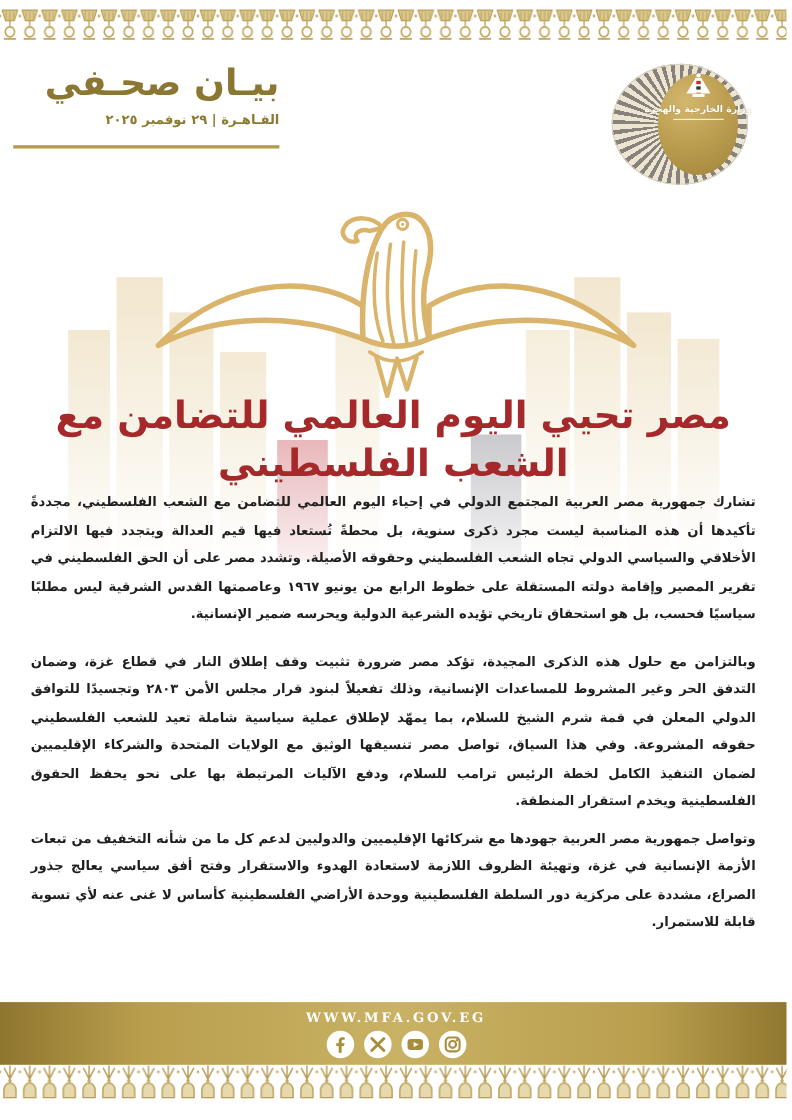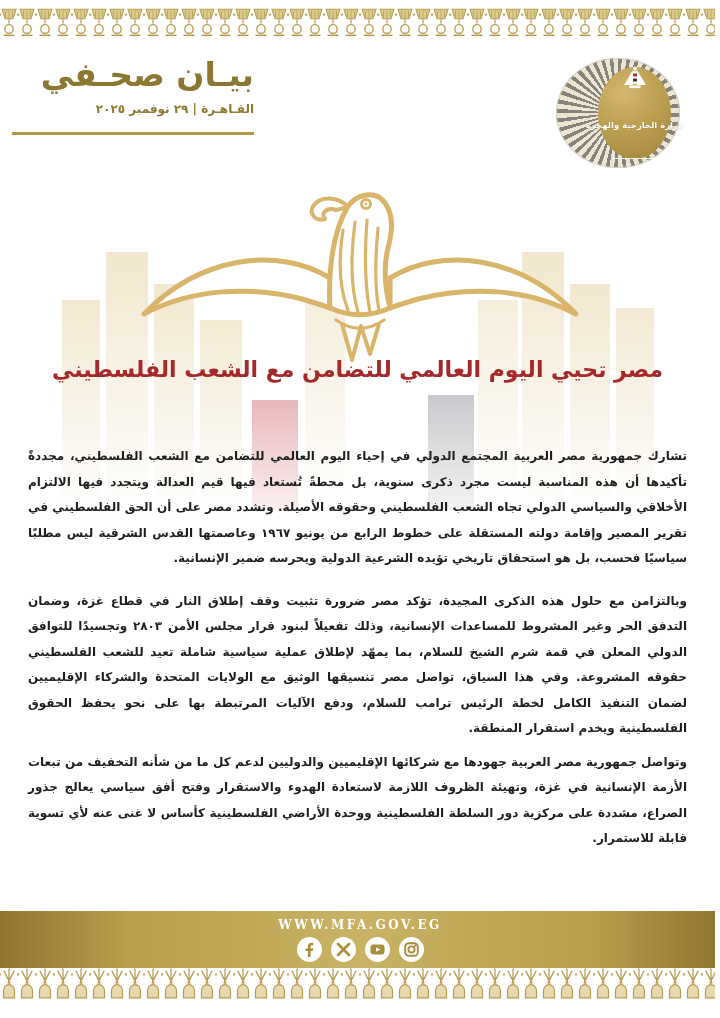--- a/index.html
+++ b/index.html
@@ -27,37 +27,37 @@
   
   .seal{ position:absolute; left:556px; top:58px; width:124px; height:110px; }
   .seal-ring{
     position:absolute; inset:0; border-radius:50%;
     background:repeating-conic-gradient(#87837a 0deg 4deg, #ece5d2 4deg 9deg);
     box-shadow:0 0 0 1px #d8d2c2 inset;
   }
   .seal-inner{
     position:absolute; inset:9px; border-radius:50%;
     background:radial-gradient(circle at 35% 28%, #d3b76e 0%, #bd9f52 45%, #a2843a 100%);
-    display:flex; flex-direction:column; align-items:center; justify-content:space-between;margin-left:33px;
+    display:flex; flex-direction:column; align-items:center; justify-content:flex-start;margin-left:33px;
   }
   .seal-eagle{ width:30px; height:28px; margin-top:-2px; }
   .seal-name{
     direction:rtl; color:#ffffff; font-size:8.5px; font-weight:bold;
     margin-top:2px; white-space:nowrap; text-shadow:0 0 1px rgba(120,90,20,.6);
   }
   .seal-line{ width:46px; height:1px; background:rgba(255,255,255,.85); margin-top:3px; }
   
   .watermark{ position:absolute; left:0; top:0; width:720px; height:1018px; pointer-events:none; }
   .wm-bar{ position:absolute; }
   .eagle{ position:absolute; left:128px; top:158px; width:464px; height:212px; }
   
   .headline{
     position:absolute; left:40px; right:40px; top:356px;
     direction:rtl; text-align:center;
-    color:#a5282b; font-size:22px; font-weight:bold; margin:0; line-height:1.3;
+    color:#a5282b; font-size:34px; font-weight:bold; margin:0; line-height:1.3;
   }
   
   .body-text{
     position:absolute; left:28px; right:28px; top:444px;
     direction:rtl; color:#1f1f1f;
   }
   .body-text p{
     margin:0 0 17px 0; font-size:12px; font-weight:bold; line-height:25.5px;
     text-align:justify;
   }

